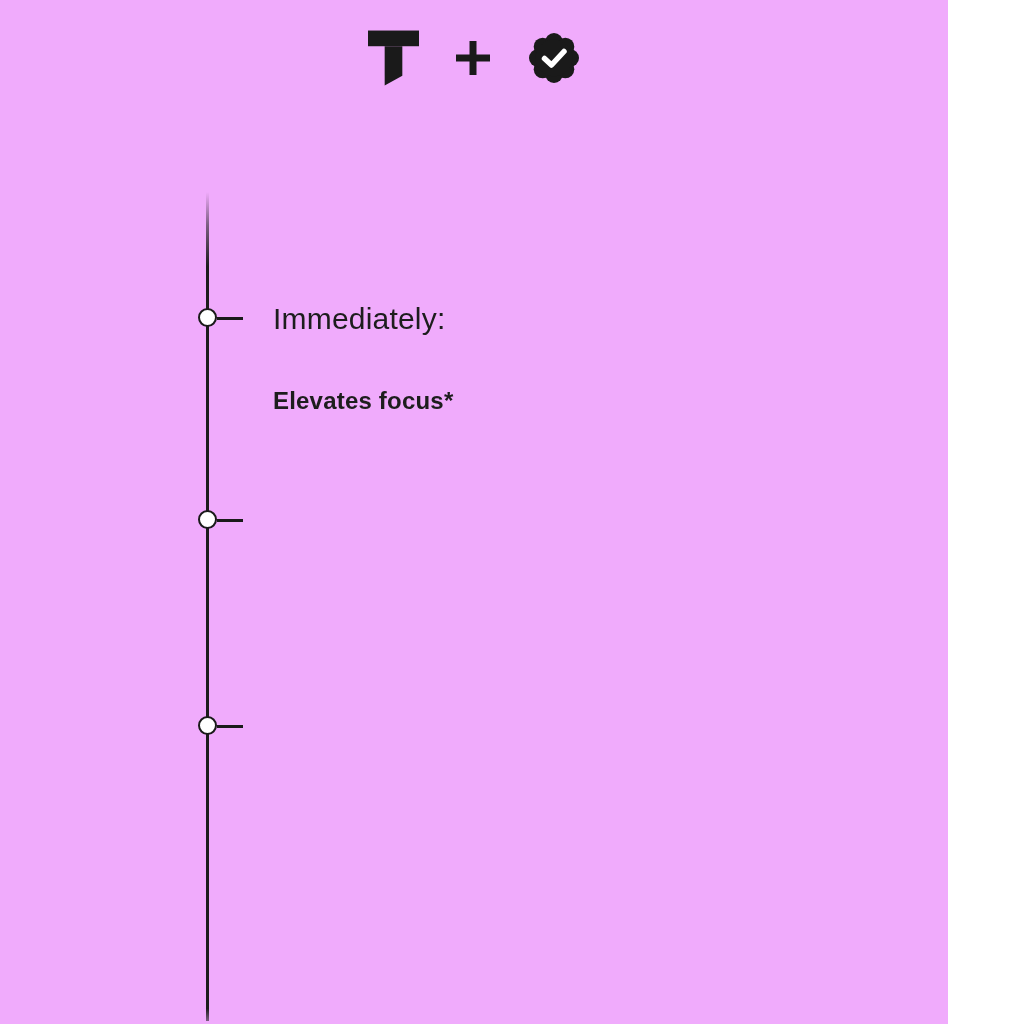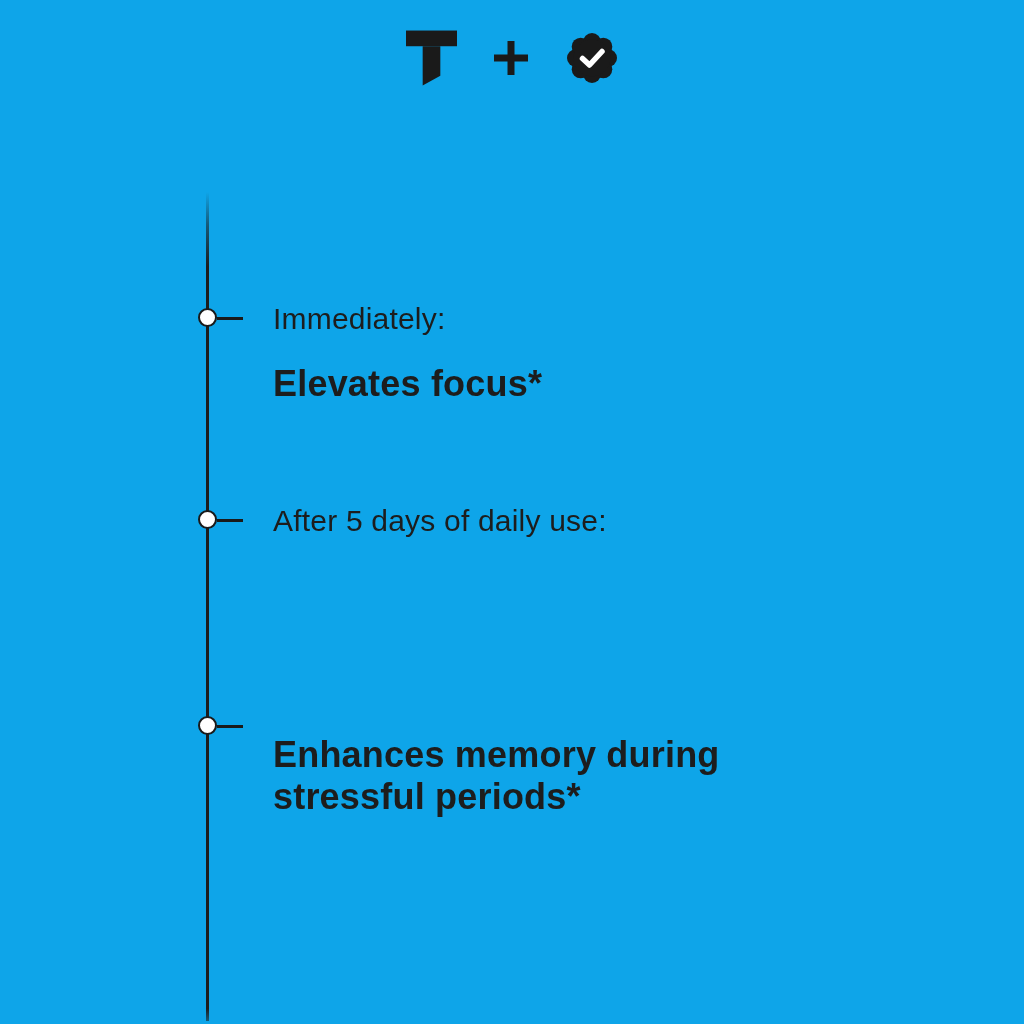--- a/index.html
+++ b/index.html
@@ -2,23 +2,23 @@
 <html><head>
 <meta charset="utf-8">
 <style>
   html, body {
     margin: 0;
     padding: 0;
     background: #ffffff;
   }
   .page {
     position: relative;
-    width: 1024px;
+    width: 948px;
     height: 1024px;
-    background: #0ea5e9;
+    background: #f0abfc;
     overflow: hidden;
     font-family: "Liberation Sans", "DejaVu Sans", sans-serif;
     color: #1d1d1d;
   }
 
   
   .header {
     position: absolute;
     top: 30px;
     left: 0;
@@ -71,22 +71,22 @@
     width: 640px;
   }
   .milestone-label {
     font-size: 30px;
     font-weight: 400;
     line-height: 37px;
     letter-spacing: 0.2px;
     color: #1d1d1d;
   }
   .milestone-benefit {
-    margin-top: 26px;
-    font-size: 36px;
+    margin-top: 43px;
+    font-size: 24px;
     font-weight: 700;
     line-height: 42px;
     letter-spacing: 0.2px;
     color: #1d1d1d;
     white-space: pre-line;
   }
 </style>
 </head>
 <body>
 
@@ -127,23 +127,20 @@
   <div class="marker-circle" style="top: 308px;"></div>
   <div class="marker-tick" style="top: 316.5px;"></div>
   <div class="milestone-text" style="top: 300px;">
     <div class="milestone-label">Immediately:</div>
     <div class="milestone-benefit">Elevates focus*</div>
   </div>
 
   <div class="marker-circle" style="top: 510px;"></div>
   <div class="marker-tick" style="top: 518.5px;"></div>
   <div class="milestone-text" style="top: 502px;">
-    <div class="milestone-label">After 5 days of daily use:</div>
   </div>
 
   <div class="marker-circle" style="top: 716px;"></div>
   <div class="marker-tick" style="top: 724.5px;"></div>
   <div class="milestone-text" style="top: 708px;">
-    <div class="milestone-benefit">Enhances memory during
-stressful periods*</div>
   </div>
 
 </div>
 
 </body></html>

